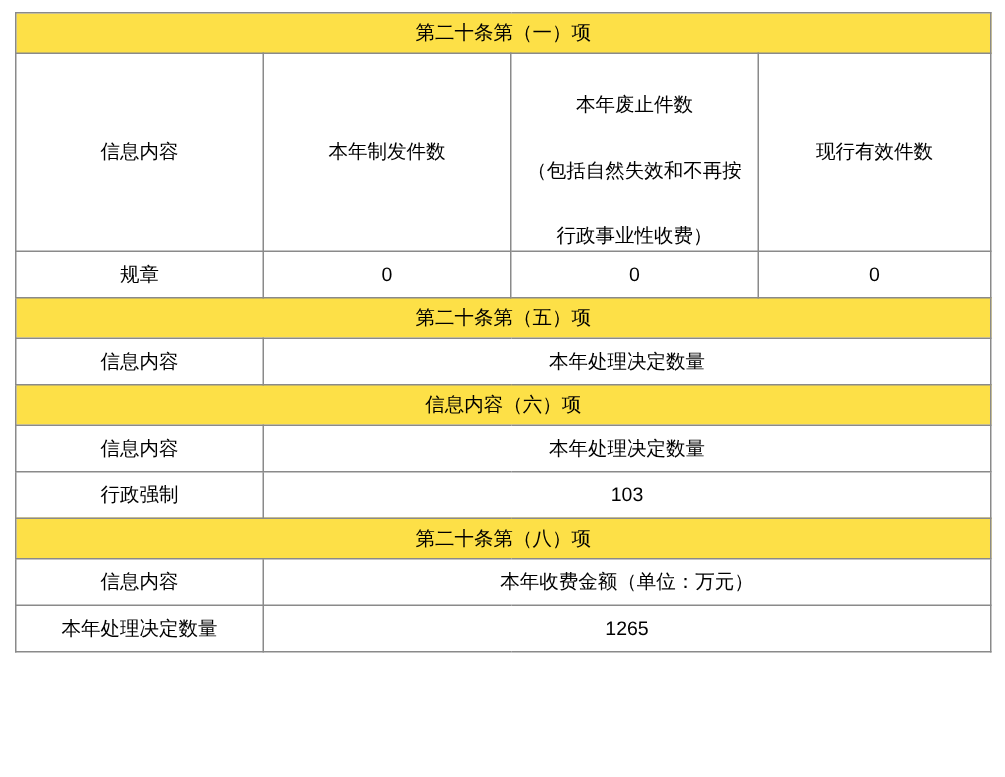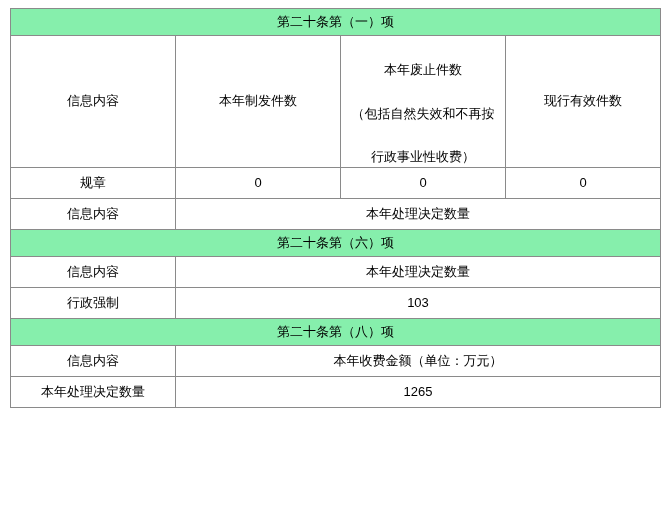--- a/index.html
+++ b/index.html
@@ -26,21 +26,21 @@
   }
   table.info-table td {
     border: 1px solid #8a8a8a;
     text-align: center;
     vertical-align: middle;
     font-size: 13px;
     color: #000000;
     padding: 0 2px;
   }
   td.section-header {
-    background: #86efac;
+    background: #fde047;
     height: 26px;
     font-size: 13.5px;
   }
   td.col-head {
     height: 58px;
     line-height: 1.45;
   }
   td.row-head {
     height: 30px;
   }
@@ -83,26 +83,29 @@
         <td class="col-head">现行有效件数</td>
       </tr>
       <tr>
         <td class="row-head">规章</td>
         <td class="value">0</td>
         <td class="value">0</td>
         <td class="value">0</td>
       </tr>
 
       <tr>
+        <td class="section-header" colspan="4">第二十条第（五）项</td>
+      </tr>
+      <tr>
         <td class="row-head">信息内容</td>
         <td class="row-head" colspan="3">本年处理决定数量</td>
       </tr>
 
       <tr>
-        <td class="section-header" colspan="4">第二十条第（六）项</td>
+        <td class="section-header" colspan="4">信息内容（六）项</td>
       </tr>
       <tr>
         <td class="row-head">信息内容</td>
         <td class="row-head" colspan="3">本年处理决定数量</td>
       </tr>
       <tr>
         <td class="row-head">行政强制</td>
         <td class="value" colspan="3">103</td>
       </tr>
 

